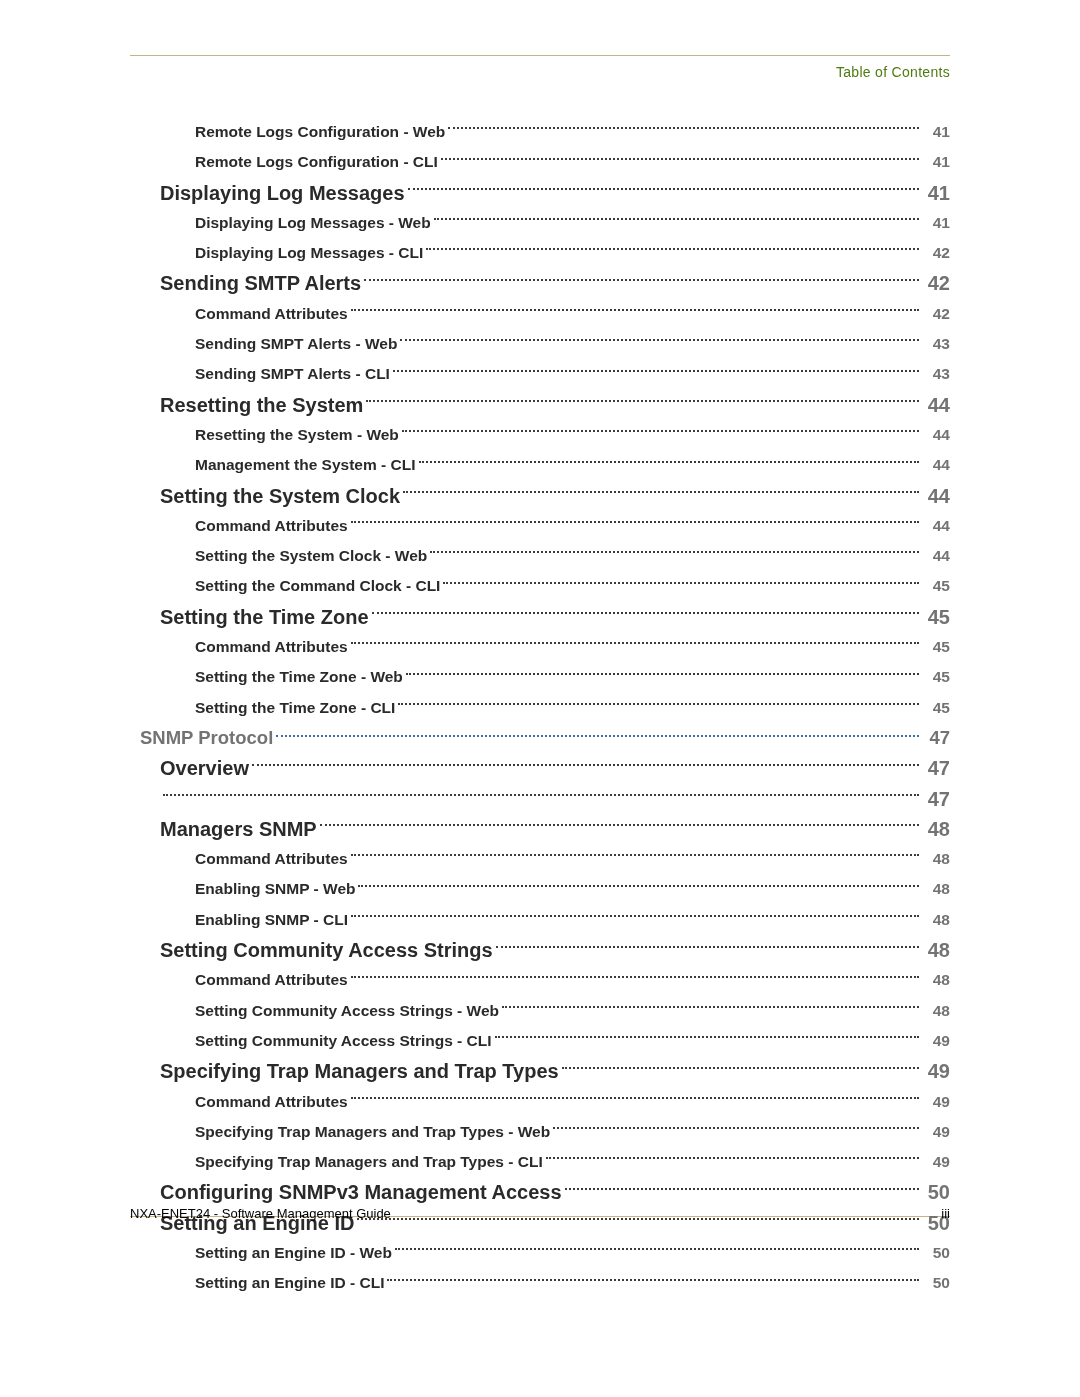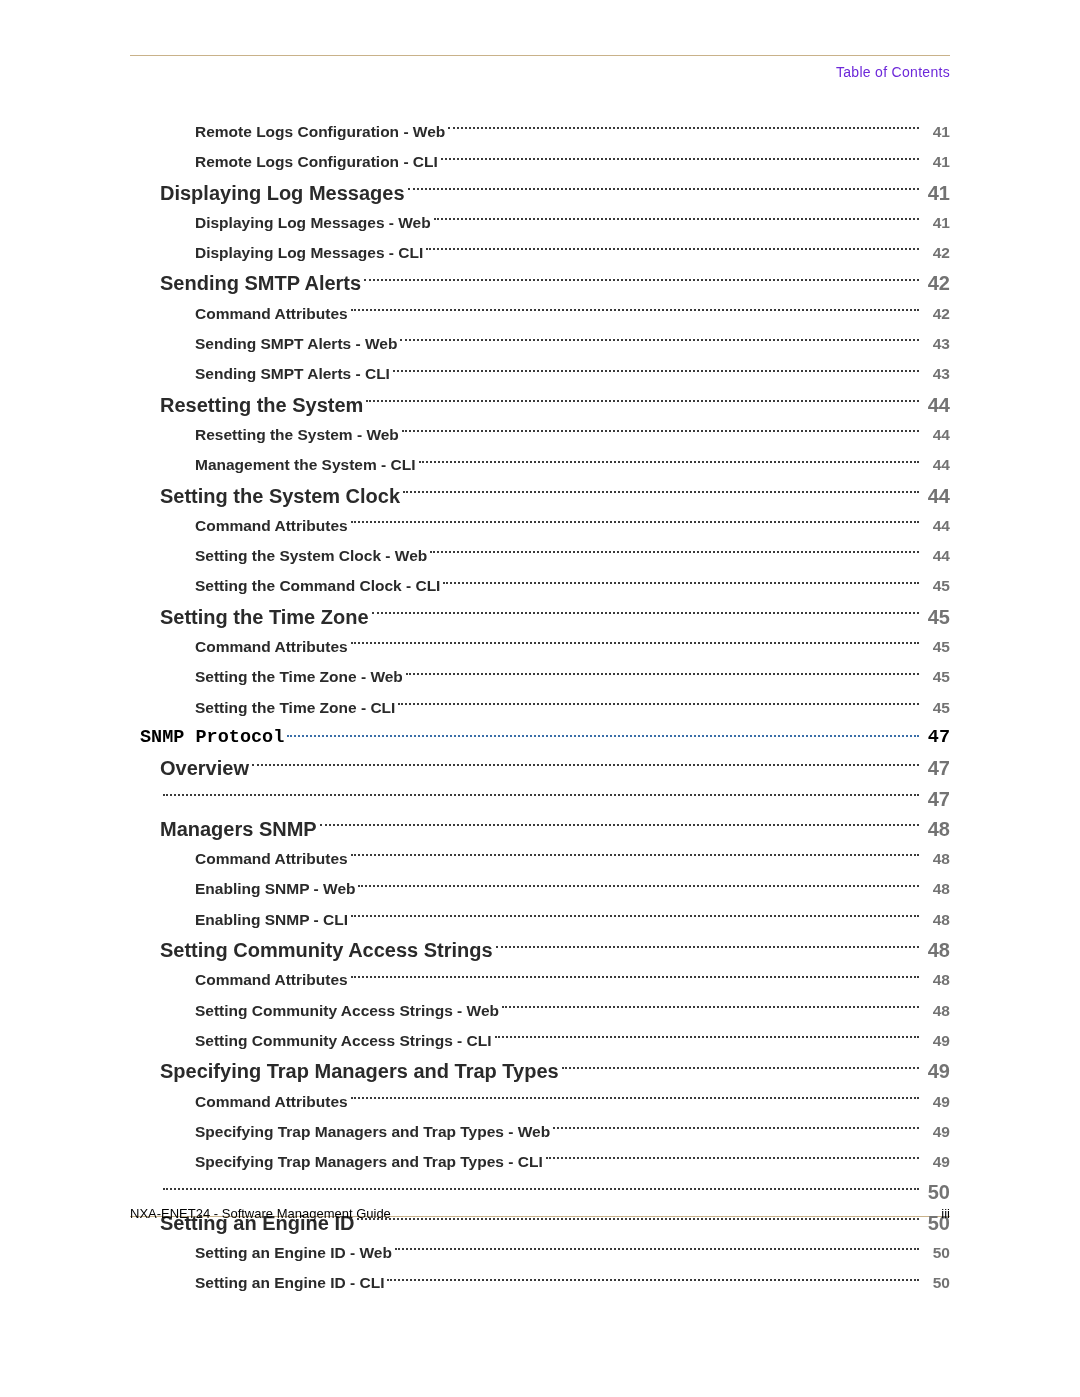--- a/index.html
+++ b/index.html
@@ -15,21 +15,21 @@
     left: 130px;
     right: 130px;
     top: 55px;
     bottom: 180px;
     border-top: 1px solid #c9b28a;
     border-bottom: 1px solid #c9b28a;
     padding-top: 8px;
   }
   .header-label {
     text-align: right;
-    color: #6d28d9;
+    color: #4d7c0f;
     font-size: 14px;
     letter-spacing: 0.3px;
     margin-bottom: 40px;
   }
   .toc { }
   .toc-row {
     display: flex;
     align-items: flex-start;
     white-space: nowrap;
     margin-bottom: 6px;
@@ -46,21 +46,21 @@
     min-width: 28px;
     padding-left: 4px;
   }
   .dots {
     flex: 1 1 auto;
     border-bottom: 2px dotted #3a3a3a;
     margin: 0 3px 3px 3px;
     height: 0.6em;
   }
   .lvl1 { padding-left: 10px; font-size: 18.5px; }
-  .lvl1 .toc-title, .lvl1 .toc-page { color: #000000; font-weight: 600; font-family: Liberation Mono, monospace; }
+  .lvl1 .toc-title, .lvl1 .toc-page { color: #737373; font-weight: 600; }
   .lvl1 .dots { border-bottom-color: #3a6ea8; }
   .lvl2 { padding-left: 30px; font-size: 16px; }
   .lvl3 { padding-left: 65px; font-size: 15.5px; }
   .lvl1, .lvl2, .lvl3 { line-height: 24.3px; }
   .lvl1 .toc-title, .lvl1 .toc-page { font-size: 18.5px; }
   .lvl2 .toc-title, .lvl2 .toc-page { font-size: 20px; }
   .lvl3 .toc-title, .lvl3 .toc-page { font-size: 15.5px; }
 
   .footer {
     position: absolute;
@@ -250,20 +250,21 @@
         <span class="toc-title">Specifying Trap Managers and Trap Types - Web</span>
         <span class="dots"></span>
         <span class="toc-page">49</span>
       </div>
       <div class="toc-row lvl3">
         <span class="toc-title">Specifying Trap Managers and Trap Types - CLI</span>
         <span class="dots"></span>
         <span class="toc-page">49</span>
       </div>
       <div class="toc-row lvl2">
+        <span class="toc-title">Configuring SNMPv3 Management Access</span>
         <span class="dots"></span>
         <span class="toc-page">50</span>
       </div>
       <div class="toc-row lvl2">
         <span class="toc-title">Setting an Engine ID</span>
         <span class="dots"></span>
         <span class="toc-page">50</span>
       </div>
       <div class="toc-row lvl3">
         <span class="toc-title">Setting an Engine ID - Web</span>

